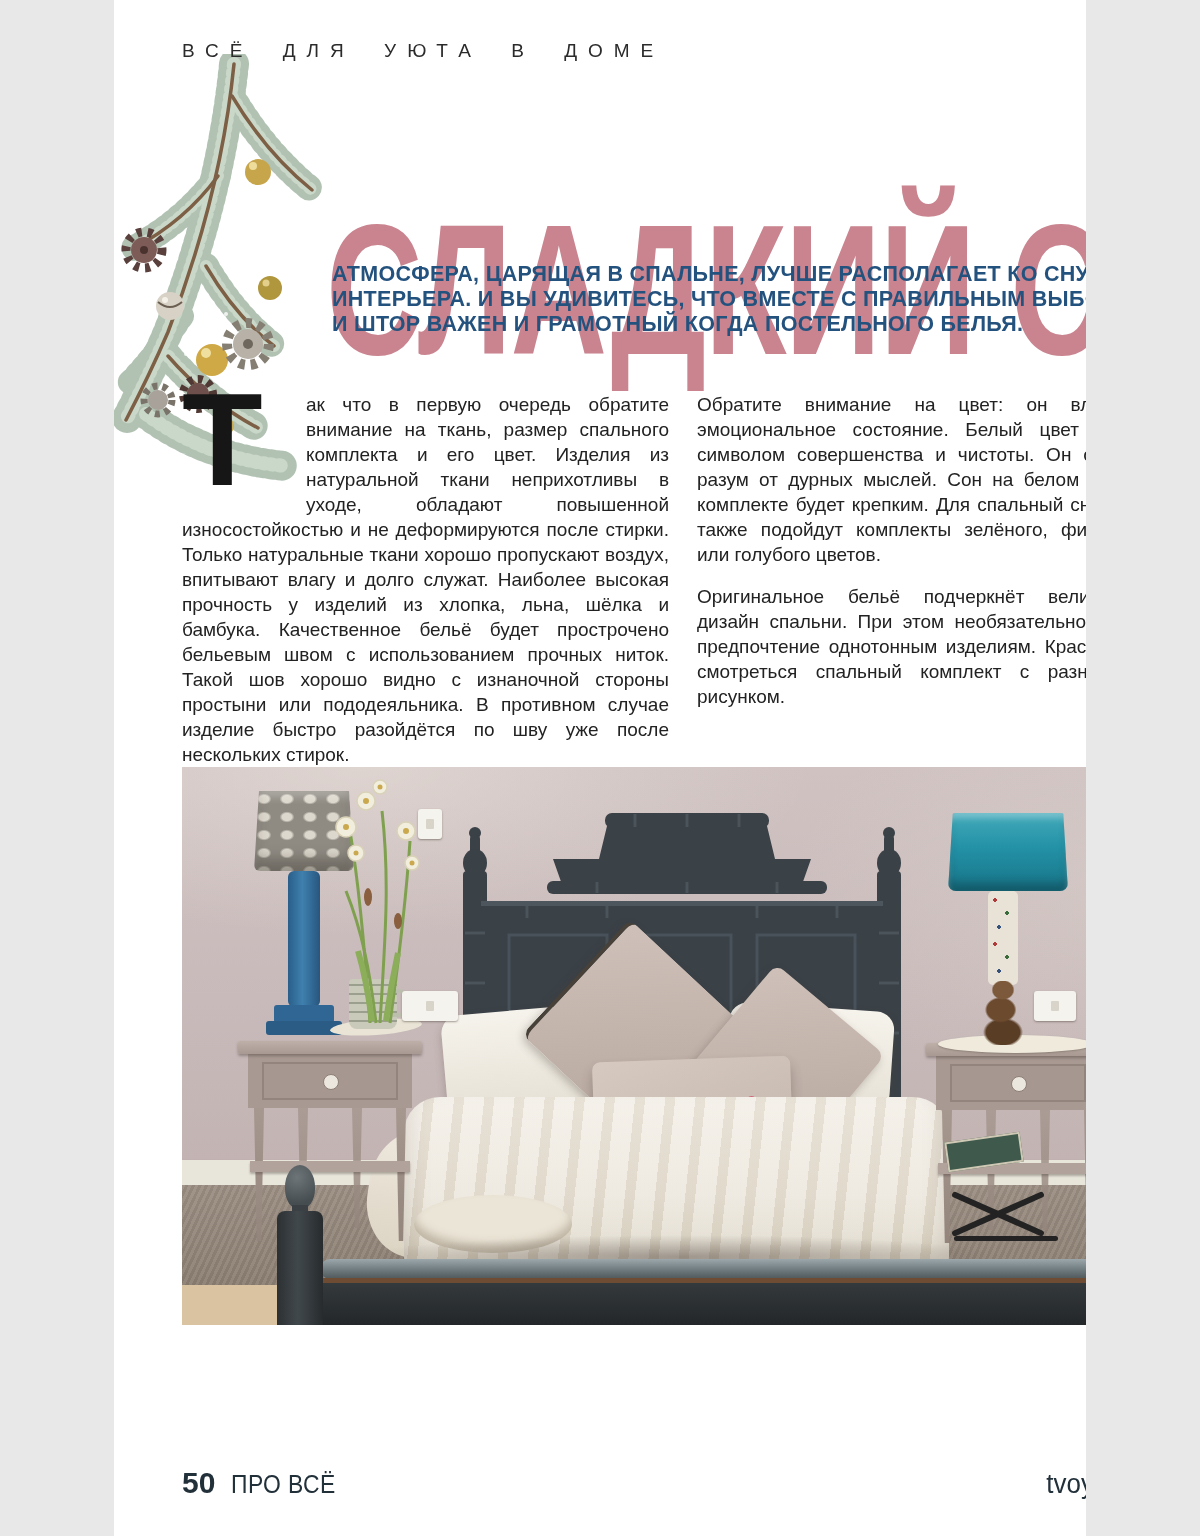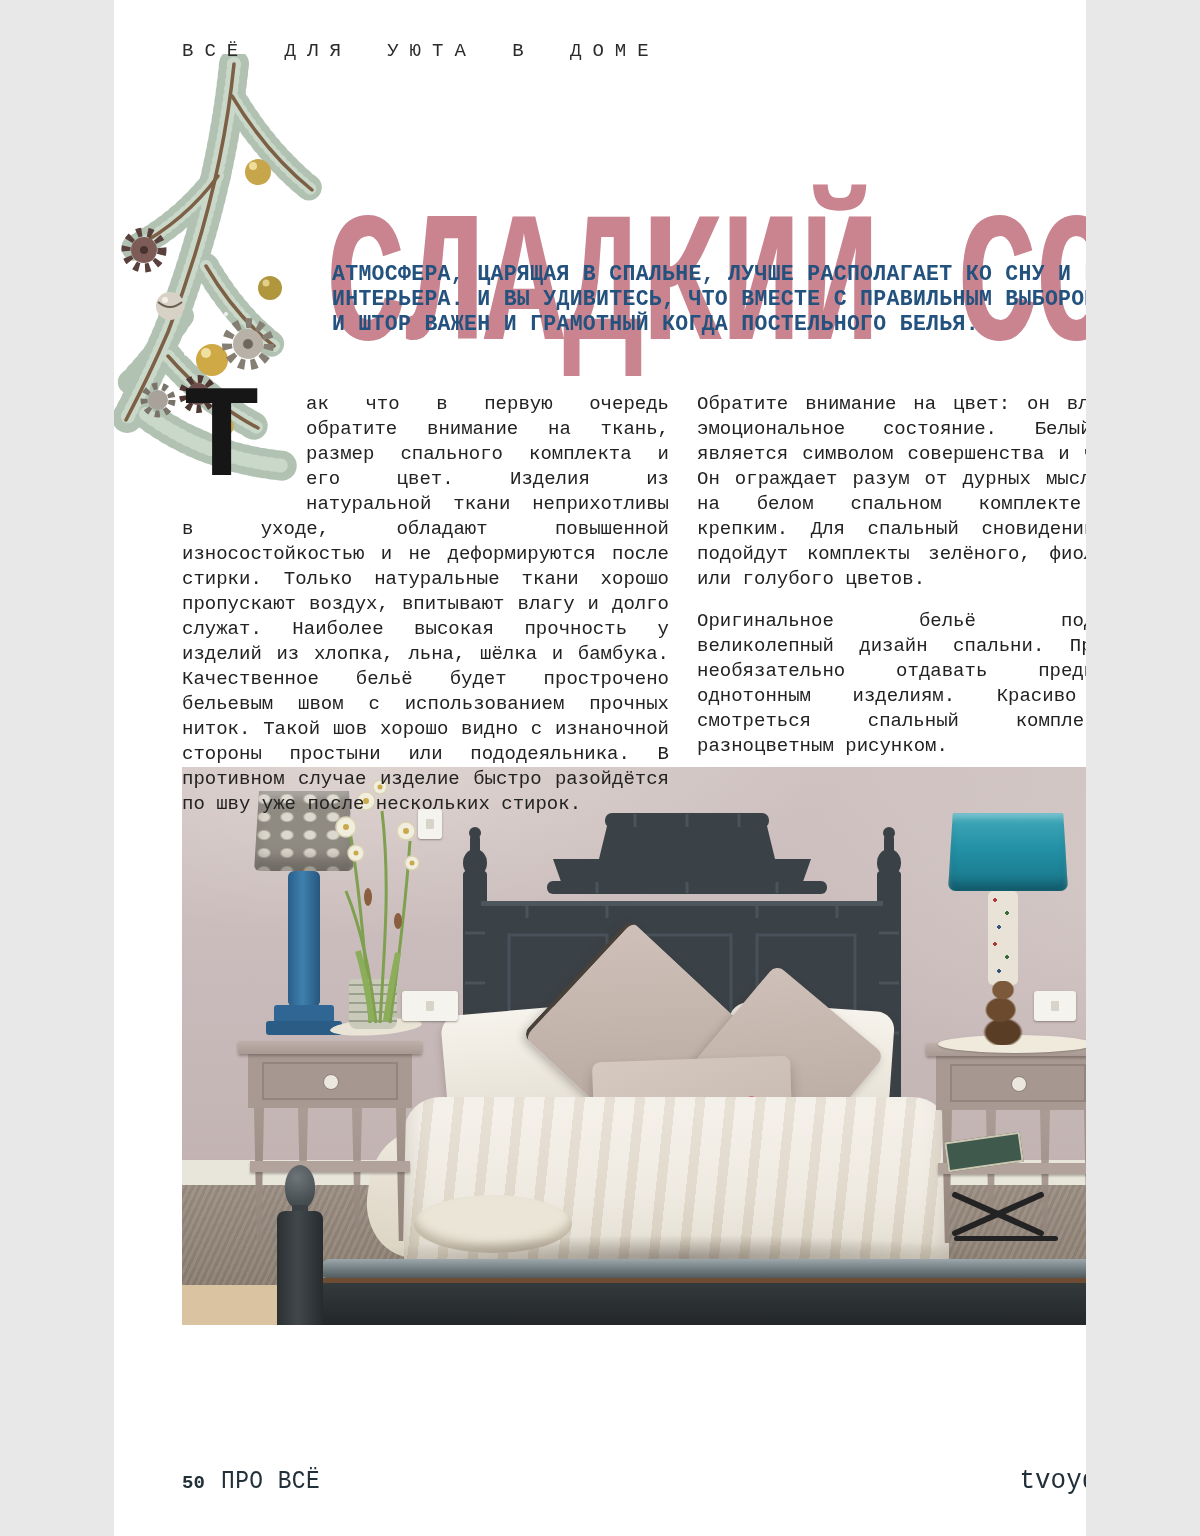--- a/index.html
+++ b/index.html
@@ -1,19 +1,19 @@
 <!DOCTYPE html>
 <html><head>
 <meta charset="utf-8">
 <style>
   html,body{margin:0;padding:0;background:#e8e8e8;}
   .page{
     position:relative;width:972px;height:1536px;margin:0 auto;
     background:#ffffff;overflow:hidden;
-    font-family:Liberation Mono, monospace;color:#262626;
+    font-family:Liberation Sans, sans-serif;color:#262626;
   }
   
   .kicker{
     position:absolute;left:68px;top:40px;font-size:19px;color:#2b2b2b;
     letter-spacing:11px;word-spacing:13px;white-space:nowrap;z-index:3;
   }
   
   .decoration{position:absolute;left:-8px;top:54px;width:258px;height:432px;z-index:1;}
   
   .title{
@@ -184,21 +184,21 @@
     background:#1e3f60;display:flex;flex-direction:column;align-items:center;
     justify-content:flex-start;padding-top:13px;box-sizing:border-box;
   }
   .banner div{
     color:#ffffff;font-weight:bold;font-size:34px;line-height:43px;
     white-space:nowrap;transform:scaleX(0.9);transform-origin:center;
     letter-spacing:0.5px;
   }
   
   .footer{position:absolute;left:68px;top:1466px;width:993px;display:flex;align-items:baseline;color:#22303a;}
-  .f-num{font-weight:bold;font-size:19px;}
+  .f-num{font-weight:bold;font-size:30px;}
   .f-mag{font-size:26px;margin-left:16px;display:inline-block;transform:scaleX(0.88);transform-origin:left;letter-spacing:0.5px;}
   .f-site{margin-left:auto;font-size:27px;display:inline-block;transform:scaleX(0.96);transform-origin:right;}
 </style>
 </head>
 <body>
 
 <div class="page">
 
   <div class="kicker">ВСЁ ДЛЯ УЮТА В ДОМЕ</div>
 

